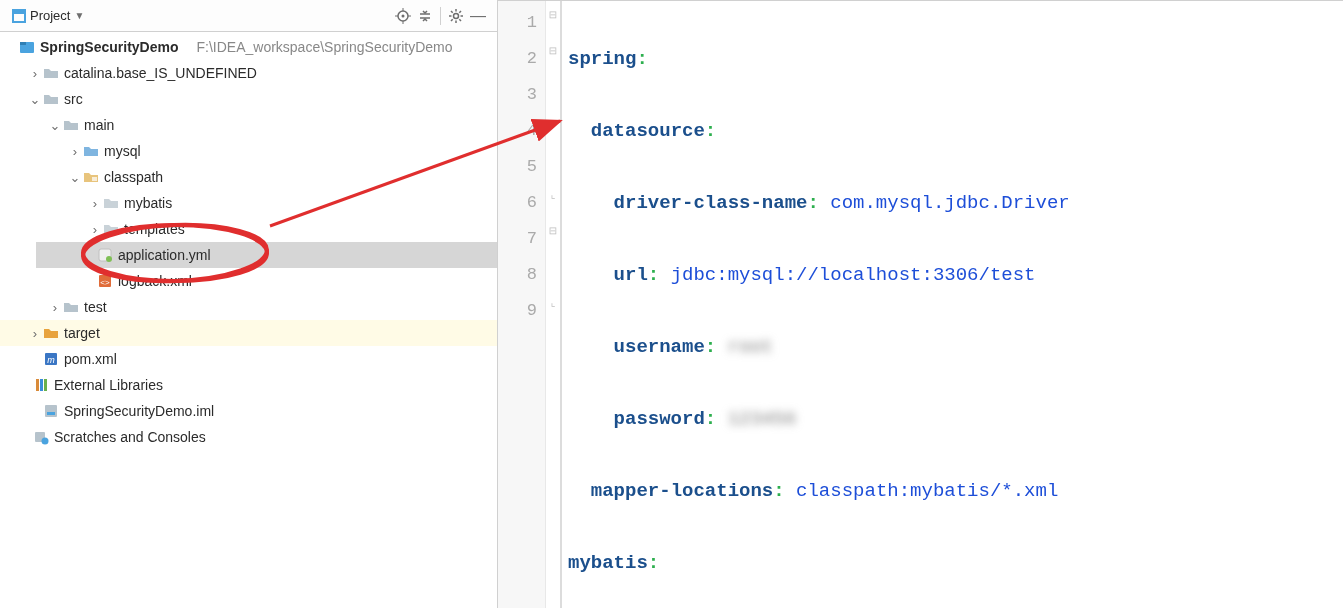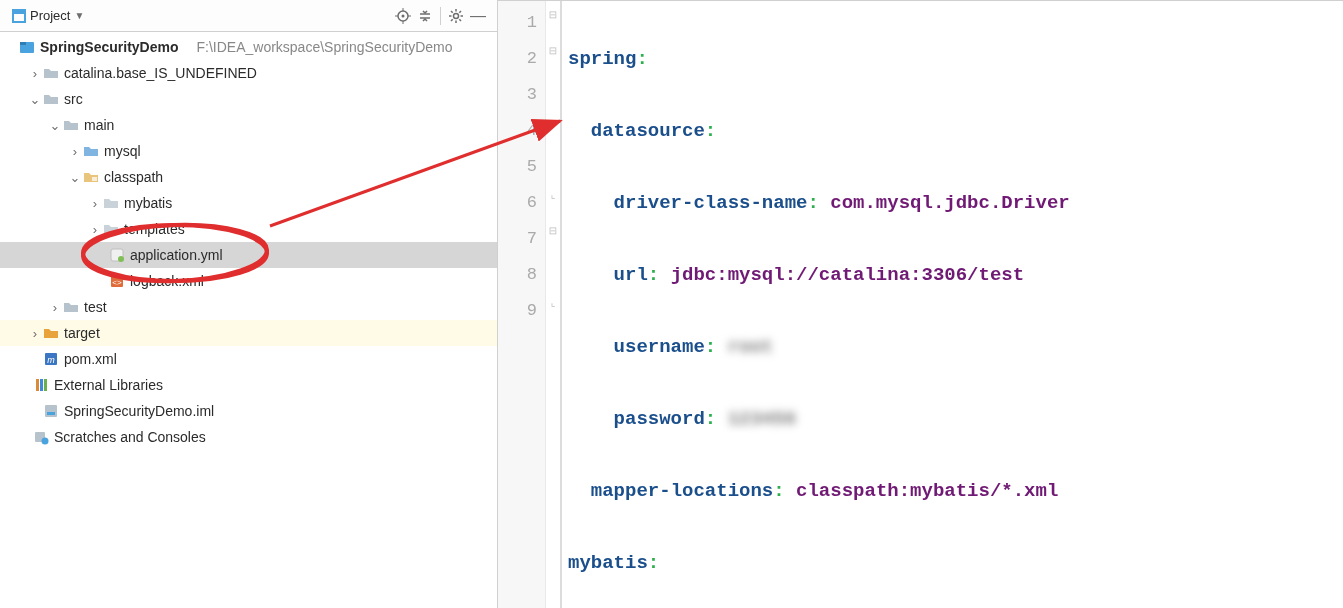--- a/index.html
+++ b/index.html
@@ -24,39 +24,39 @@
   .tree-row .arrow { width: 14px; display: inline-flex; justify-content: center; color: #6e6e6e; }
   .tree-row .icon { width: 18px; display: inline-flex; align-items: center; justify-content: center; margin-right: 4px; }
   .tree-row .label { font-size: 14px; }
   .tree-row .label.bold { font-weight: 700; }
   .tree-row .path { color: #888; margin-left: 18px; font-size: 14px; }
   .indent-0 { padding-left: 18px; }
   .indent-1 { padding-left: 28px; }
   .indent-2 { padding-left: 48px; }
   .indent-3 { padding-left: 68px; }
   .indent-4 { padding-left: 88px; }
-  .indent-5 { padding-left: 108px; }
+  .indent-5 { padding-left: 60px; margin-left: 36px; }
   .row-target { background: #fffbe6; }
 
   
   .editor-area { flex: 1; display: flex; flex-direction: column; min-width: 0; }
   .tab-bar { height: 32px; display: flex; align-items: flex-end; border-bottom: 1px solid #d0d0d0; background: #f2f2f2; overflow: hidden; }
   .tab { height: 30px; display: flex; align-items: center; gap: 6px; padding: 0 8px 0 10px; border-right: 1px solid #d6d6d6; background: #f2f2f2; cursor: pointer; font-size: 13px; color: #2b2b2b; }
   .tab.active { background: #fff; border-bottom: 3px solid #3b84d9; height: 32px; margin-bottom: -1px; }
 
   .editor { flex: 1; display: flex; background: #fff; position: relative; }
   .gutter { width: 48px; background: #f7f7f7; border-right: 1px solid #e8e8e8; text-align: right; padding-right: 8px; color: #aaa; font-family: Consolas, "Courier New", monospace; font-size: 17px; line-height: 36px; padding-top: 4px; }
   .gutter div { height: 36px; }
   .fold-gutter { width: 14px; background: #fff; position: relative; }
   .fold-mark { position: absolute; left: 0; font-size: 10px; color: #bfbfbf; width: 14px; text-align: center; }
   .code { flex: 1; font-family: Consolas, "Courier New", monospace; font-size: 19px; line-height: 36px; padding-top: 4px; padding-left: 6px; white-space: pre; overflow: hidden; }
   .code .line { height: 36px; }
   .k { color: #1b4f8c; font-weight: bold; }
   .c { color: #2daf4e; font-weight: bold; }
-  .v { color: #701a75; font-weight: bold; }
+  .v { color: #1d4ed8; font-weight: normal; }
   .blur { filter: blur(4px); color:#7a7a7a; }
   .caret-col { width: 2px; background: #dcdcdc; }
 
   
   .annot-svg { position: absolute; left: 0; top: 0; pointer-events: none; }
 
   
   svg { display: block; }
 </style>
 </head>
@@ -317,21 +317,21 @@
           <span class="fold-mark" style="top:44px">⊟</span>
           <span class="fold-mark" style="top:188px">⌞</span>
           <span class="fold-mark" style="top:224px">⊟</span>
           <span class="fold-mark" style="top:296px">⌞</span>
         </div>
         <div class="caret-col"></div>
         <div class="code">
 <div class="line"><span class="k">spring</span><span class="c">:</span></div>
 <div class="line">  <span class="k">datasource</span><span class="c">:</span></div>
 <div class="line">    <span class="k">driver-class-name</span><span class="c">: </span><span class="v">com.mysql.jdbc.Driver</span></div>
-<div class="line">    <span class="k">url</span><span class="c">: </span><span class="v">jdbc:mysql://catalina:3306/test</span></div>
+<div class="line">    <span class="k">url</span><span class="c">: </span><span class="v">jdbc:mysql://localhost:3306/test</span></div>
 <div class="line">    <span class="k">username</span><span class="c">: </span><span class="v blur">root</span></div>
 <div class="line">    <span class="k">password</span><span class="c">: </span><span class="v blur">123456</span></div>
 <div class="line">  <span class="k">mapper-locations</span><span class="c">: </span><span class="v">classpath:mybatis/*.xml</span></div>
 <div class="line"><span class="k">mybatis</span><span class="c">:</span></div>
 
         </div>
 
         <svg style="position:absolute;left:-498px;top:0;pointer-events:none" width="1100" height="500">
           <defs>
             <marker id="arrowhead" markerWidth="10" markerHeight="8" refX="9" refY="4" orient="auto">

